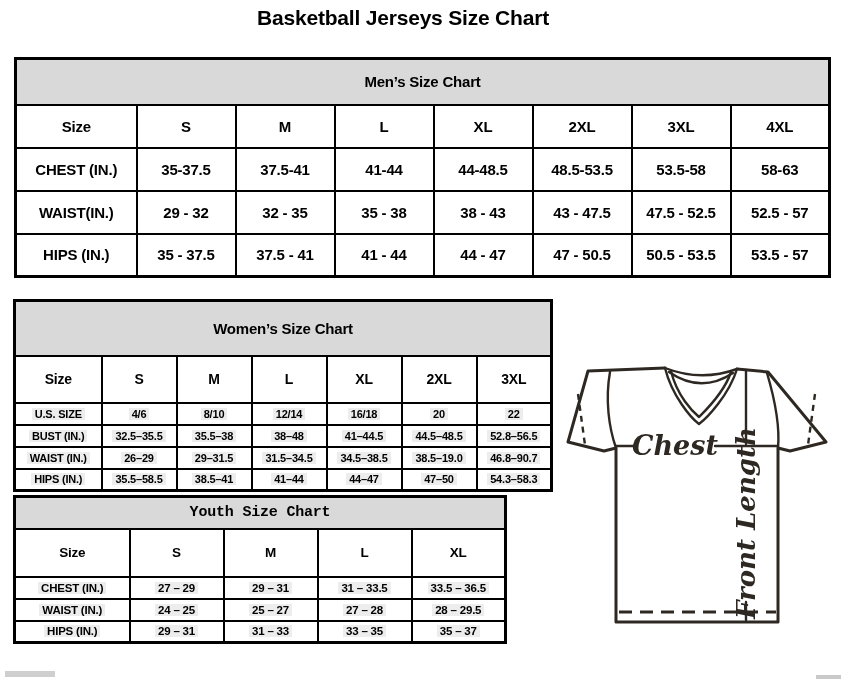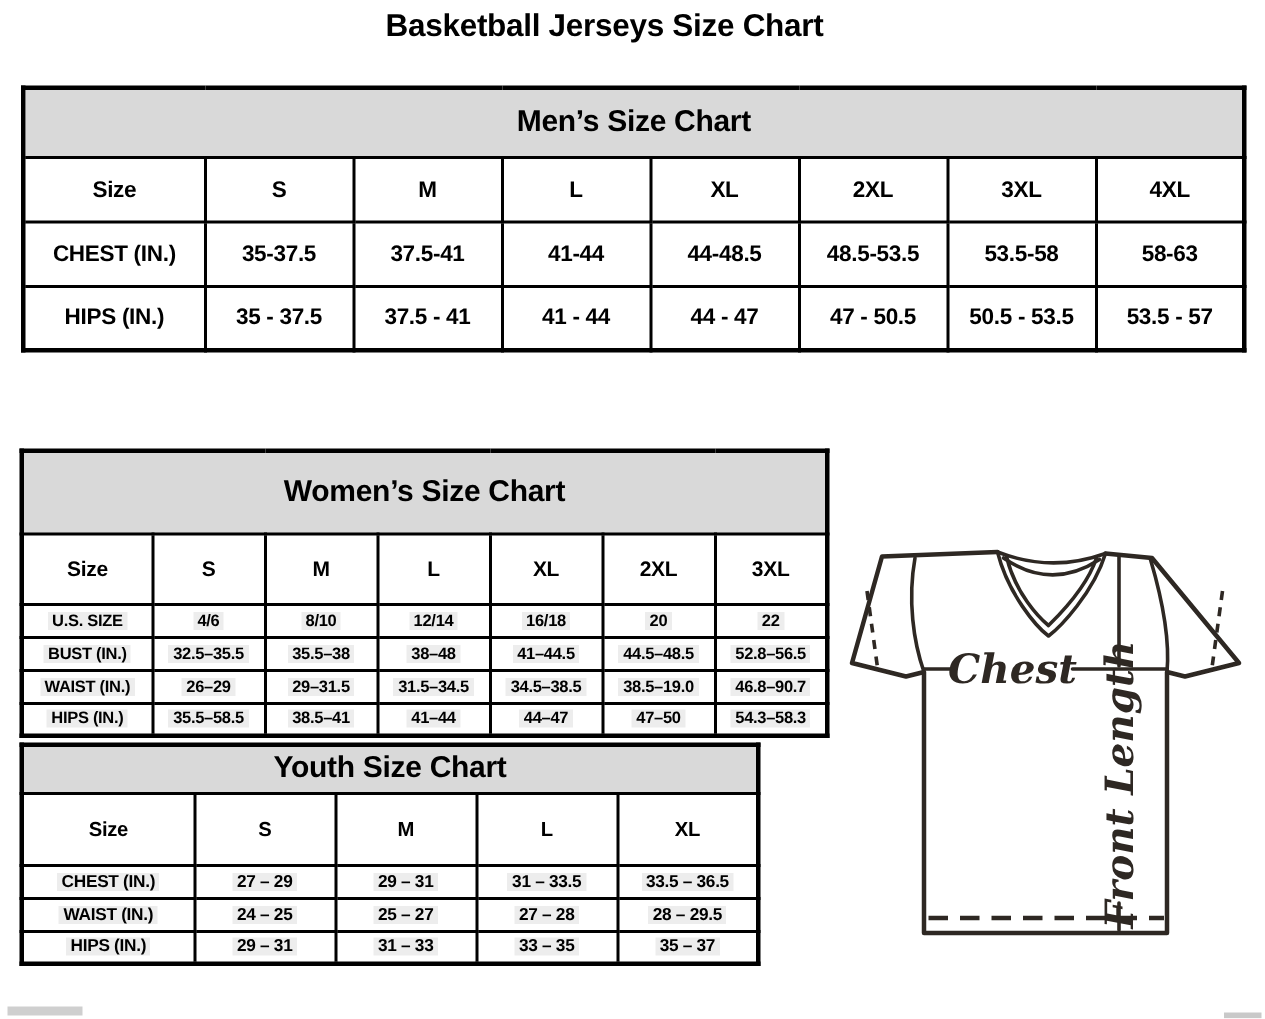--- a/index.html
+++ b/index.html
@@ -4,33 +4,33 @@
 <style>
   html,body{margin:0;padding:0;background:#fff;}
   #page{position:relative;width:843px;height:679px;background:#ffffff;overflow:hidden;
         font-family:"Liberation Sans",sans-serif;color:#000;padding-left:22px;}
   #main-title{position:absolute;left:0;top:6px;width:806px;text-align:center;
         font-size:21px;font-weight:bold;letter-spacing:-0.2px;}
   table.size-table{position:absolute;border-collapse:collapse;table-layout:fixed;
         font-weight:bold;color:#000;background:#fff;border:3px solid #000;}
   table.size-table td, table.size-table th{border:2px solid #000;text-align:center;
         vertical-align:middle;padding:0;letter-spacing:-0.2px;overflow:hidden;white-space:nowrap;}
-  td.ttl{background:#d9d9d9;font-size:20px;}
+  td.ttl{background:#d9d9d9;font-size:15px;}
   
   #men-table{left:14px;top:57px;width:814px;font-size:15px;}
   #men-table tr{height:43px;}
   #men-table tr.title-row{height:46px;}
   
   #women-table{left:13px;top:299px;width:539px;}
   #women-table tr.title-row{height:55px;}
   #women-table tr.col-row{height:47px;font-size:14px;}
   #women-table tr.data-row{height:22px;font-size:11px;margin-top:44px;}
   
   #youth-table{left:13px;top:495px;width:492px;}
-  #youth-table tr.title-row{height:32px;}
+  #youth-table tr.title-row{height:32px;font-family:Liberation Mono, monospace;}
   #youth-table tr.col-row{height:48px;font-size:13.5px;}
   #youth-table tr.data-row{height:22px;font-size:11.5px;}
   span.hl{background:#ededed;padding:0 3px;}
   
   #jersey-svg{position:absolute;left:558px;top:358px;}
   .jl{fill:none;stroke:#2e2823;stroke-width:3;stroke-linejoin:round;stroke-linecap:round;}
   .jl2{fill:none;stroke:#2e2823;stroke-width:2.4;stroke-linejoin:round;stroke-linecap:round;}
   .jdash{fill:none;stroke:#2e2823;stroke-width:2.4;stroke-dasharray:6 5;}
   .jhem{fill:none;stroke:#2e2823;stroke-width:3;stroke-dasharray:13 8;}
   .jtext{fill:#2e2823;font-family:"DejaVu Serif","Liberation Serif",serif;
@@ -73,20 +73,30 @@
         </tr>
         <tr class="data-row">
           <th>CHEST (IN.)</th>
           <td>35-37.5</td>
           <td>37.5-41</td>
           <td>41-44</td>
           <td>44-48.5</td>
           <td>48.5-53.5</td>
           <td>53.5-58</td>
           <td>58-63</td>
+        </tr>
+        <tr class="data-row">
+          <th>WAIST(IN.)</th>
+          <td>29 - 32</td>
+          <td>32 - 35</td>
+          <td>35 - 38</td>
+          <td>38 - 43</td>
+          <td>43 - 47.5</td>
+          <td>47.5 - 52.5</td>
+          <td>52.5 - 57</td>
         </tr>
         <tr class="data-row">
           <th>HIPS (IN.)</th>
           <td>35 - 37.5</td>
           <td>37.5 - 41</td>
           <td>41 - 44</td>
           <td>44 - 47</td>
           <td>47 - 50.5</td>
           <td>50.5 - 53.5</td>
           <td>53.5 - 57</td>

